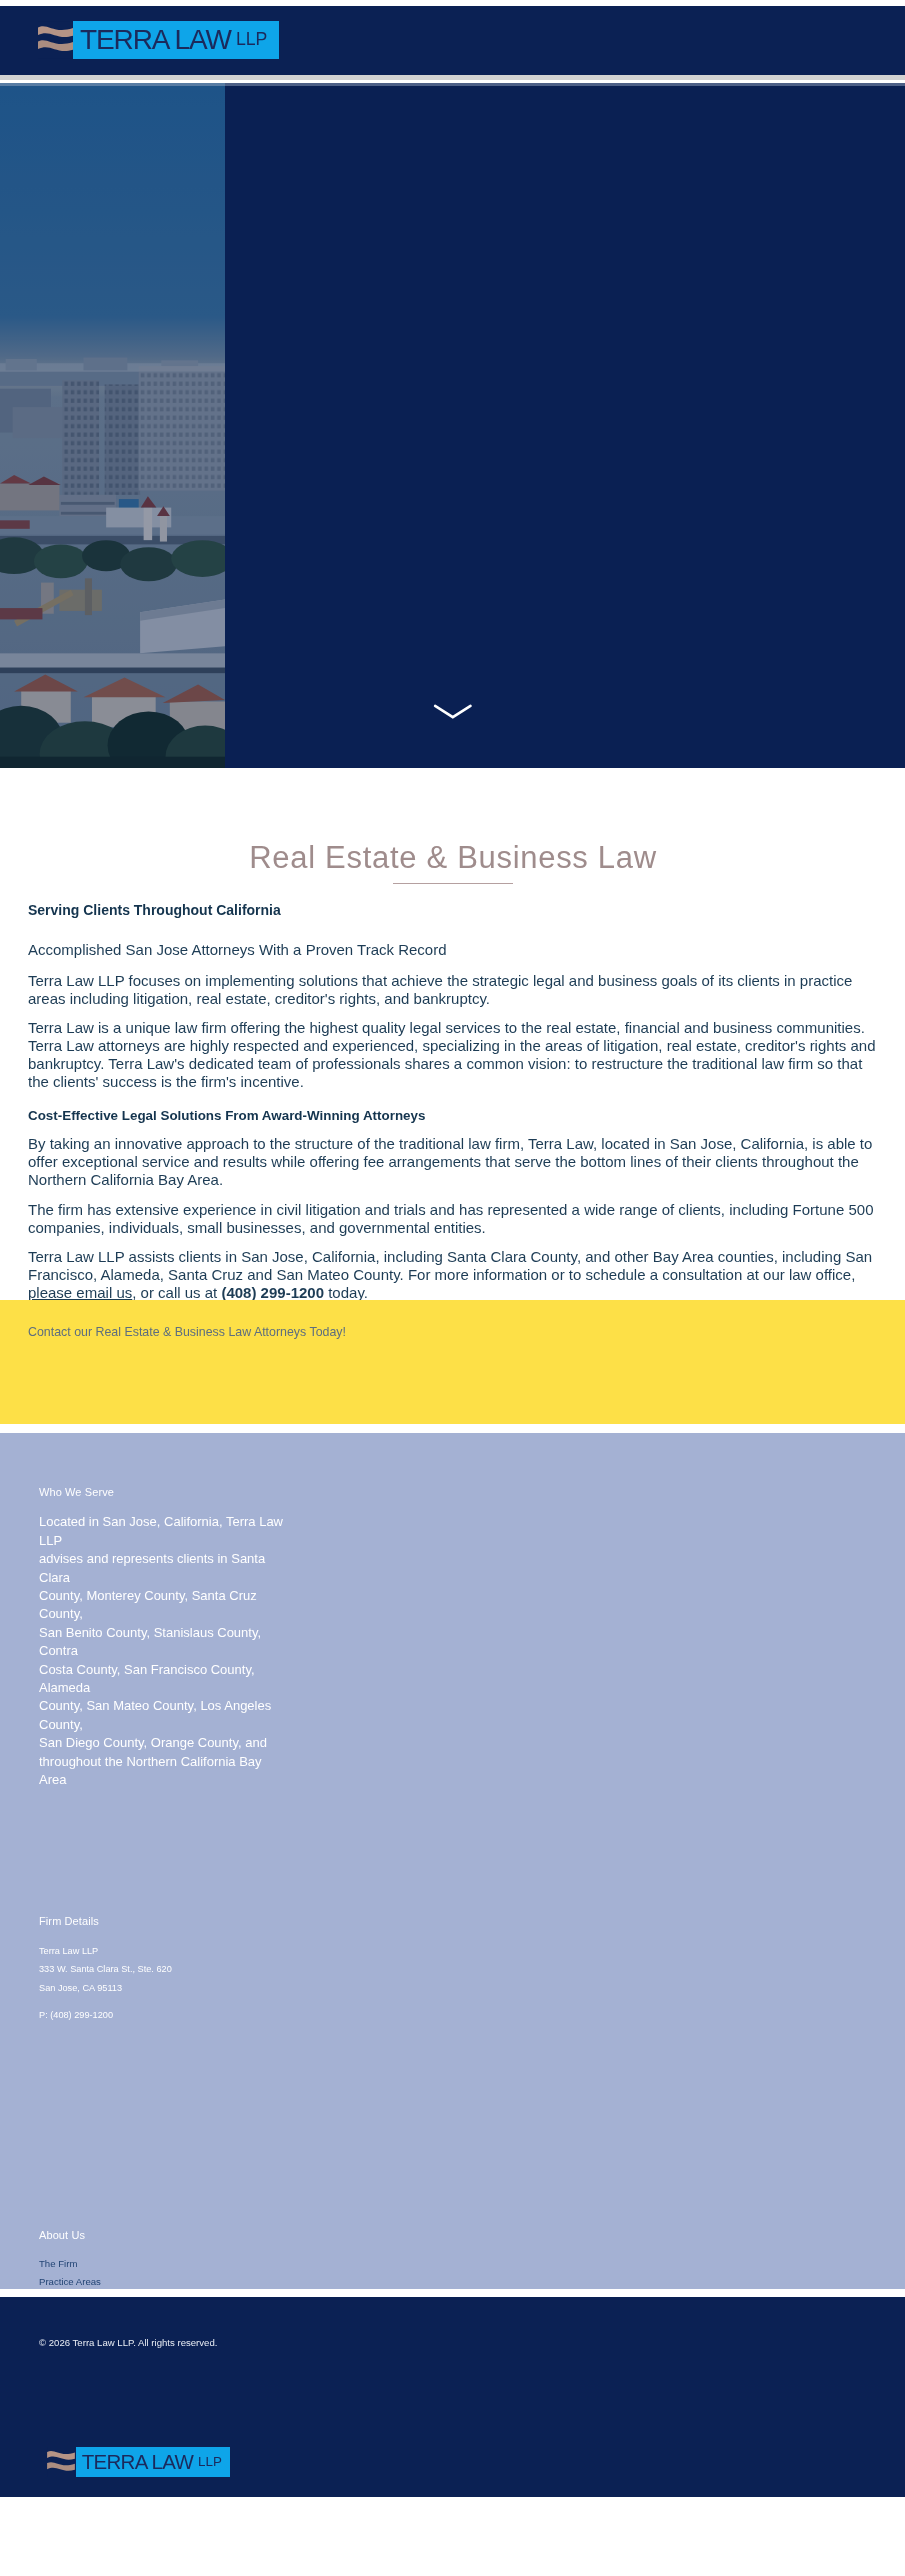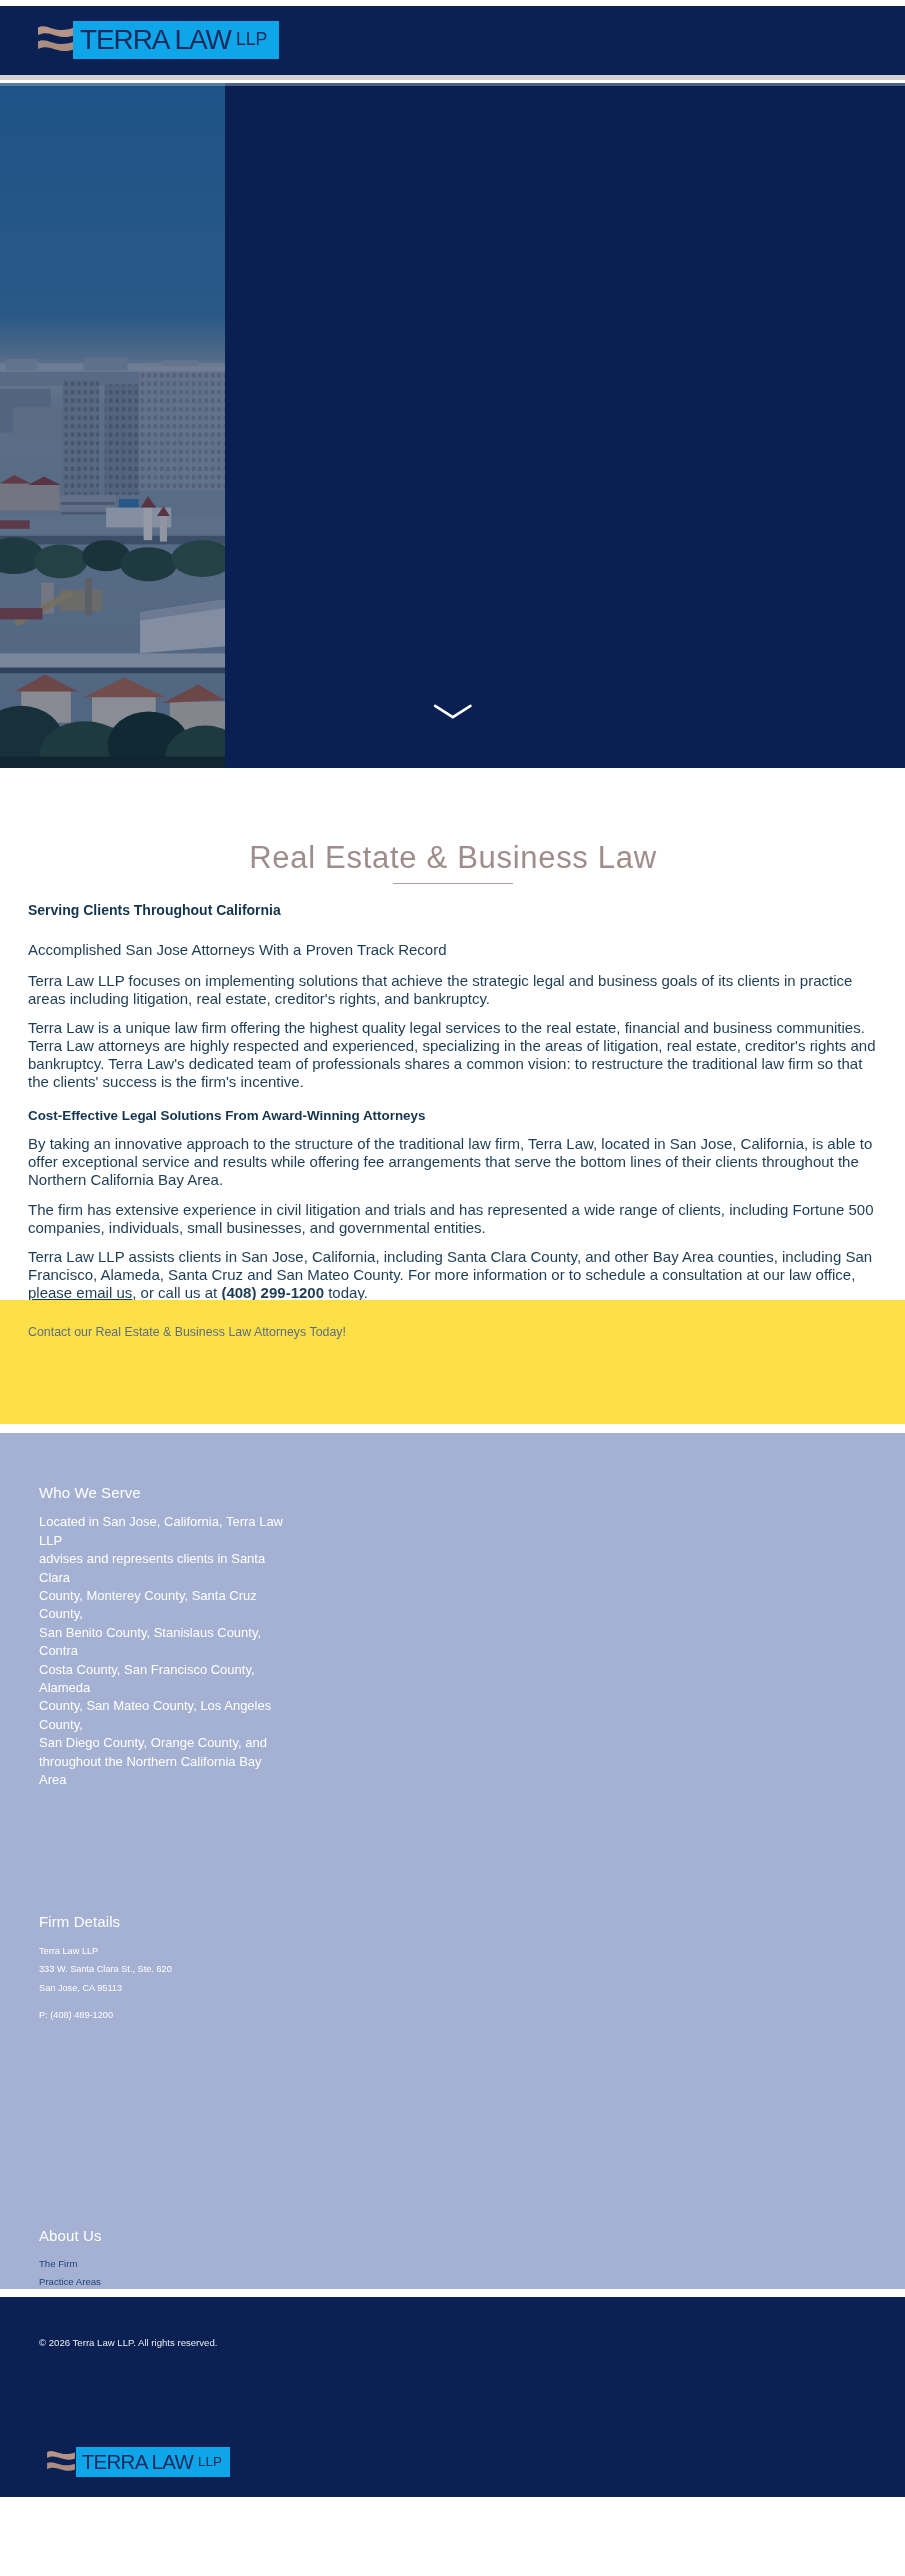--- a/index.html
+++ b/index.html
@@ -45,21 +45,21 @@
   .email-link{color:#1d3c55;text-decoration:underline;cursor:pointer;}
   .phone-bold{font-weight:bold;}
 
   
   .cta-band{height:124px;box-sizing:border-box;background:#fde047;padding:24px 28px 0;overflow:hidden;}
   .cta-text{font-size:12.4px;color:#5d6e7f;line-height:1.3;}
 
   
   .gap-white{height:8.5px;background:#ffffff;}
   .fw{height:856px;box-sizing:border-box;background:#a4b1d3;padding:51px 0 0 39px;overflow:hidden;}
-  .fw-title{margin:0;font-size:15px;font-weight:normal;color:#ffffff;line-height:17.7px;letter-spacing:0.1px;}
+  .fw-title{margin:0;font-size:11px;font-weight:normal;color:#ffffff;line-height:17.7px;letter-spacing:0.1px;}
   .fw-text{margin-top:12px;width:244px;font-size:13px;line-height:18.4px;color:#ffffff;white-space:pre-line;}
   .fw-widget-2{margin-top:124px;}
   .fw-address{margin-top:10.6px;font-size:9.2px;line-height:18.4px;color:#ffffff;}
   .fw-phone{margin-top:9.2px;font-size:9.2px;line-height:18.4px;color:#ffffff;}
   .fw-widget-3{margin-top:202px;}
   .fw-links{margin-top:10.6px;display:block;}
   .fw-link{display:block;font-size:9.6px;line-height:18.6px;color:#234575;text-decoration:none;cursor:pointer;}
 
   
   .site-footer{position:relative;height:200px;box-sizing:border-box;background:#0b2154;padding:40px 0 0 39px;overflow:hidden;}
@@ -218,21 +218,21 @@
 throughout the Northern California Bay Area</div>
   </div>
 
   <div class="fw-widget fw-widget-2">
     <h3 class="fw-title">Firm Details</h3>
     <div class="fw-address">
       <div>Terra Law LLP</div>
       <div>333 W. Santa Clara St., Ste. 620</div>
       <div>San Jose, CA 95113</div>
     </div>
-    <div class="fw-phone">P: (408) 489-1200</div>
+    <div class="fw-phone">P: (408) 299-1200</div>
   </div>
 
   <div class="fw-widget fw-widget-3">
     <h3 class="fw-title">About Us</h3>
     <nav class="fw-links">
       <a class="fw-link">The Firm</a>
       <a class="fw-link">Practice Areas</a>
       <a class="fw-link">Disclaimer</a>
       <a class="fw-link">Privacy Policy</a>
       <a class="fw-link">Site Map</a>

